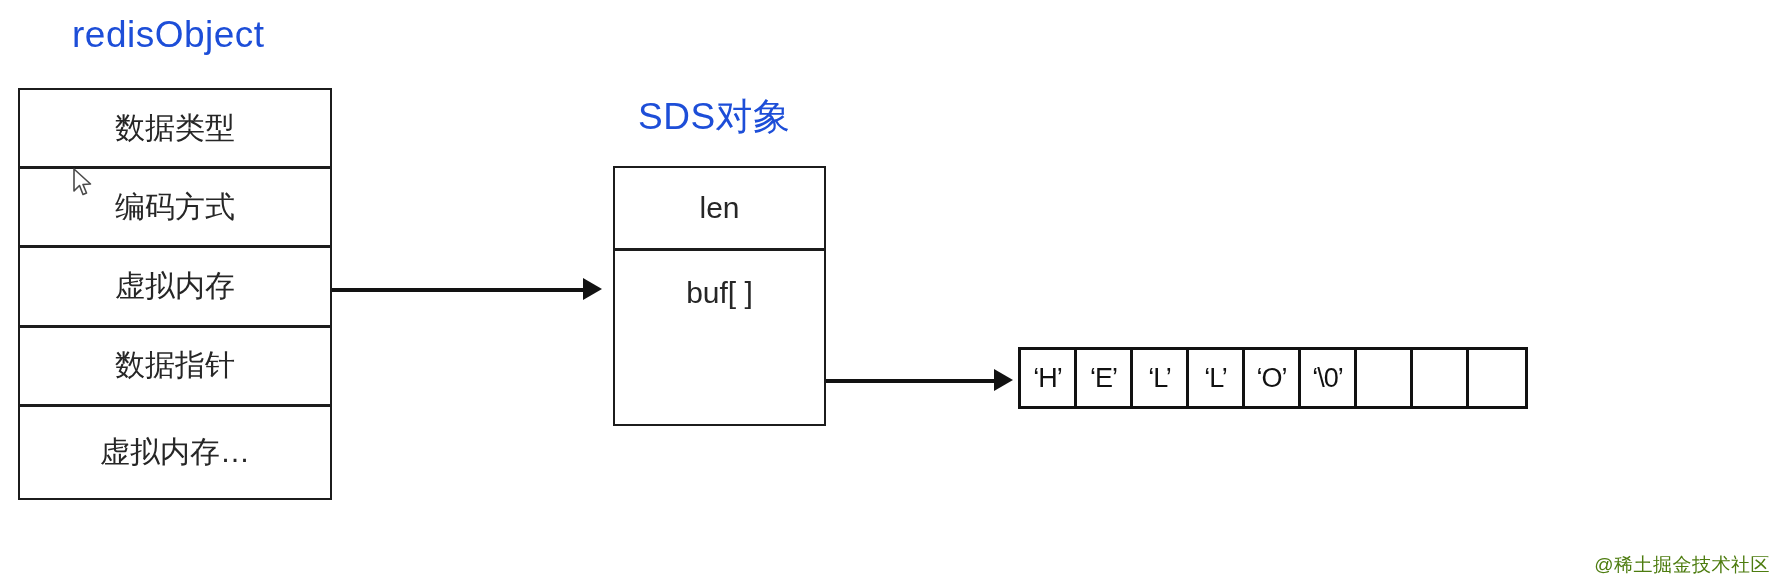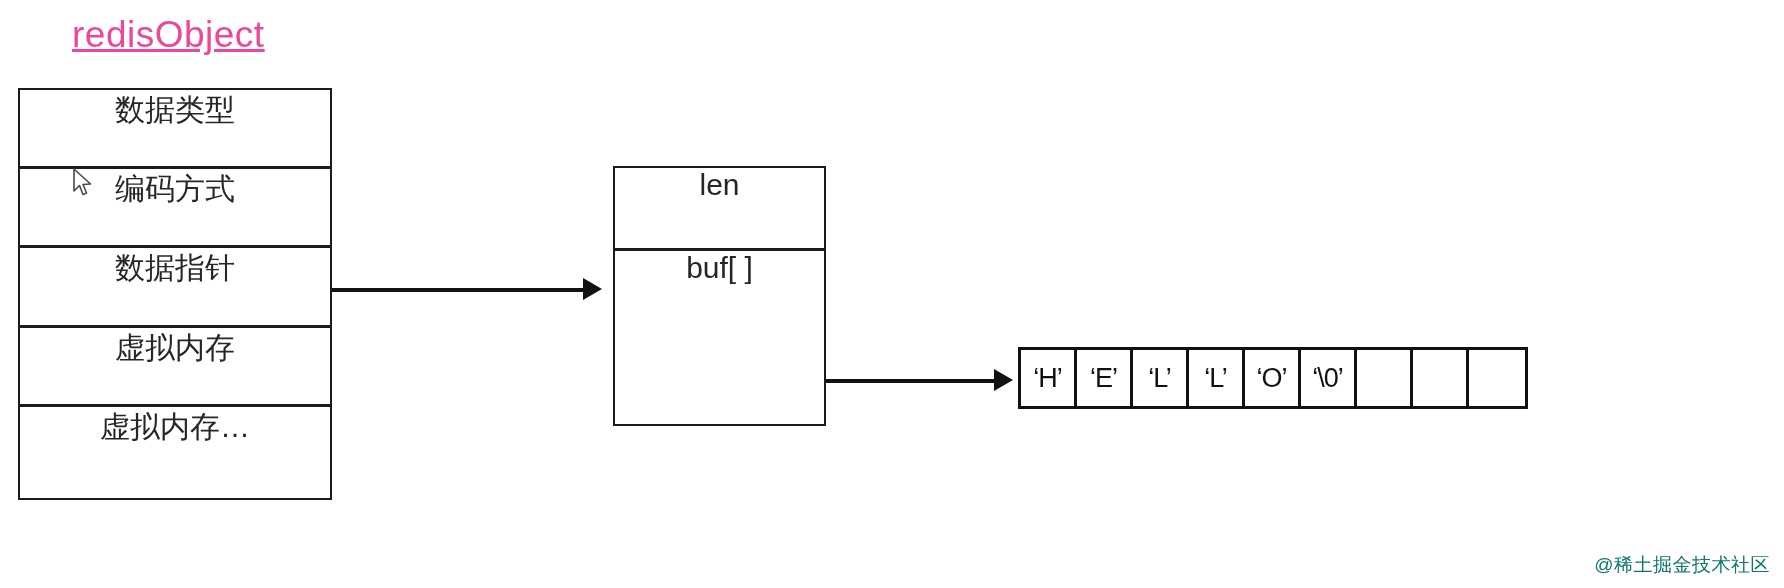--- a/index.html
+++ b/index.html
@@ -17,43 +17,42 @@
     height: 588px;
     background: #ffffff;
     overflow: hidden;
   }
 
   
   .heading {
     position: absolute;
     font-size: 37px;
     line-height: 1;
-    color: #ec4899;
+    color: #1d4ed8;
     white-space: nowrap;
     font-weight: 400;
     letter-spacing: 0.5px;
-    text-decoration: underline;
   }
   #title-redisobject { left: 72px;  top: 16px; }
   #title-sds         { left: 638px; top: 98px; }
   #title-ourdata     { left: 1143px; top: 283px; }
 
   
   .struct {
     position: absolute;
     box-sizing: border-box;
     border: 2px solid #1c1c1c;
     background: #ffffff;
     display: flex;
     flex-direction: column;
   }
   .struct .row {
     box-sizing: border-box;
     display: flex;
-    align-items: flex-start;
+    align-items: center;
     justify-content: center;
     border-bottom: 3px solid #1c1c1c;
     font-size: 30px;
     color: #262626;
     white-space: nowrap;
     background: #ffffff;
   }
   .struct .row:last-child { border-bottom: none; }
 
   
@@ -130,46 +129,47 @@
     width: 22px;
     height: 30px;
   }
 
   
   #watermark {
     position: absolute;
     right: 14px;
     bottom: 10px;
     font-size: 19px;
-    color: #0f766e;
+    color: #4d7c0f;
     white-space: nowrap;
     letter-spacing: 0.5px;
   }
 </style>
 </head>
 <body>
 
 <div id="canvas">
 
   <div class="heading" id="title-redisobject">redisObject</div>
 
+  <div class="heading" id="title-sds">SDS对象</div>
 
 
   <div class="struct" id="redisobject-struct">
     <div class="row">
       <span>数据类型</span>
     </div>
     <div class="row">
       <span>编码方式</span>
     </div>
     <div class="row">
+      <span>虚拟内存</span>
+    </div>
+    <div class="row">
       <span>数据指针</span>
-    </div>
-    <div class="row">
-      <span>虚拟内存</span>
     </div>
     <div class="row">
       <span>虚拟内存…</span>
     </div>
   </div>
 
   <div class="struct" id="sds-struct">
     <div class="row">
       <span>len</span>
     </div>

